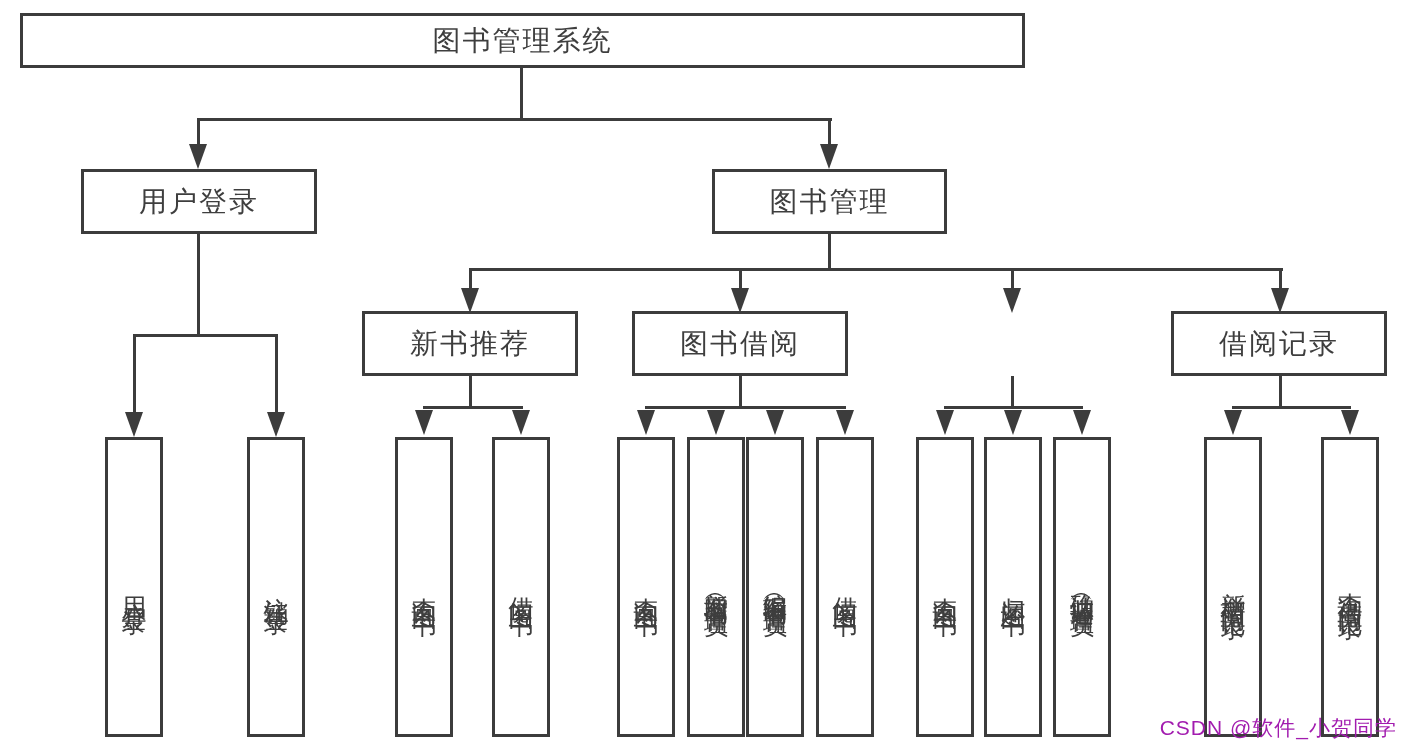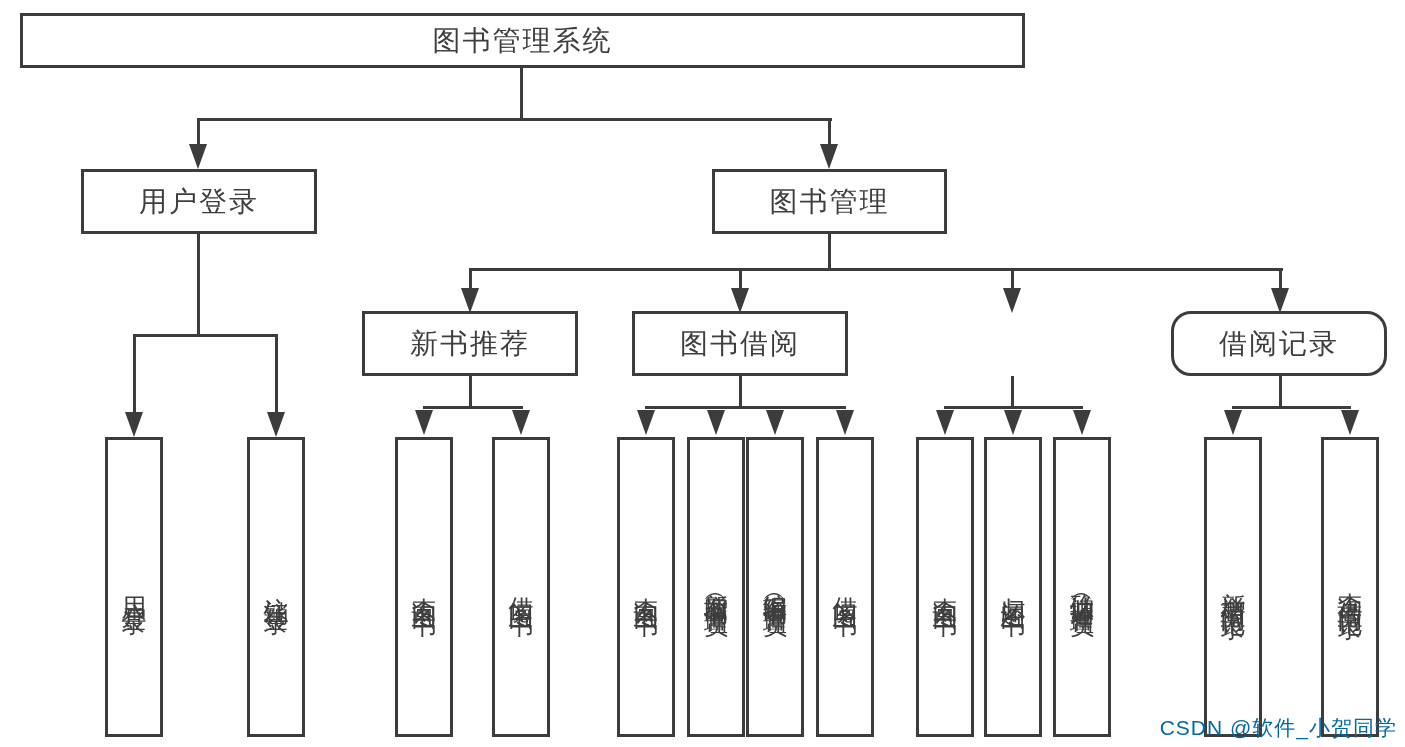--- a/index.html
+++ b/index.html
@@ -46,21 +46,21 @@
     width: 0; height: 0;
     border-left: 9px solid transparent;
     border-right: 9px solid transparent;
     border-top: 25px solid #3c3c3c;
   }
   .watermark {
     position: absolute;
     right: 8px;
     top: 714px;
     font-size: 21px;
-    color: #0369a1;
+    color: #a21caf;
     letter-spacing: 1px;
     white-space: nowrap;
     z-index: 5;
   }
 </style>
 </head>
 <body>
 
 <div id="canvas">
 
@@ -99,21 +99,21 @@
   <div class="arrow" style="left:1003px; top:288px;"></div>
   <div class="vline" style="left:1279px; top:268px; height:22px;"></div>
   <div class="arrow" style="left:1271px; top:288px;"></div>
 
   <div class="box" style="left:362px; top:311px; width:216px; height:65px;">
     <span class="hlabel">新书推荐</span>
   </div>
   <div class="box" style="left:632px; top:311px; width:216px; height:65px;">
     <span class="hlabel">图书借阅</span>
   </div>
-  <div class="box" style="left:1171px; top:311px; width:216px; height:65px;border-radius:20px;">
+  <div class="box" style="left:1171px; top:311px; width:216px; height:65px;">
     <span class="hlabel">借阅记录</span>
   </div>
 
   <div class="vline" style="left:469px; top:376px; height:33px;"></div>
   <div class="hline" style="left:423px; top:406px; width:100px;"></div>
   <div class="arrow" style="left:415px; top:410px;"></div>
   <div class="arrow" style="left:512px; top:410px;"></div>
 
   <div class="vline" style="left:739px; top:376px; height:33px;"></div>
   <div class="hline" style="left:645px; top:406px; width:201px;"></div>

